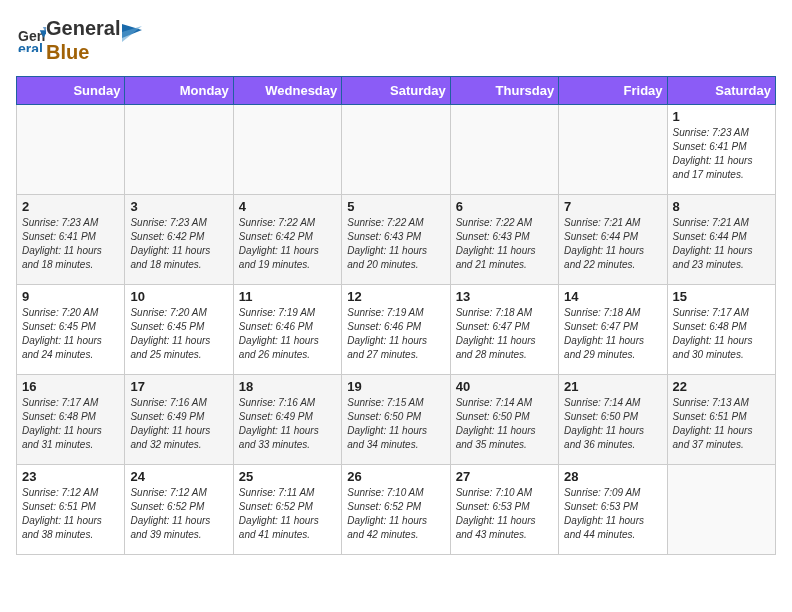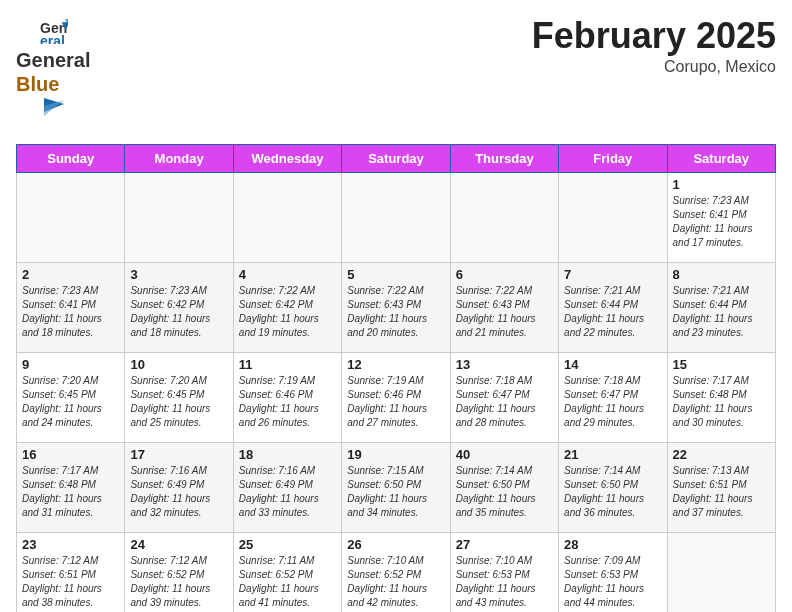--- a/index.html
+++ b/index.html
@@ -12,21 +12,20 @@
     }
     .header {
       display: flex;
       justify-content: space-between;
       align-items: flex-start;
       margin-bottom: 12px;
     }
     .logo {
       display: flex;
       align-items: center;
-      flex-direction: column;
     }
     .logo-icon {
       width: 28px;
       height: 28px;
       margin-left: 2px;
     }
     .title-block {
       text-align: right;
     }
     .month-year {
@@ -39,26 +38,26 @@
       font-size: 16px;
       color: #444;
       margin-top: 2px;
     }
     .calendar {
       width: 100%;
       border-collapse: collapse;
       border: 1px solid #ccc;
     }
     .calendar th {
-      background-color: #d946ef;
+      background-color: #8b5cf6;
       color: #fff;
       font-size: 13px;
       font-weight: bold;
       padding: 6px 4px;
-      text-align: center;
+      text-align: right;
       border: 1px solid #2060a0;
     }
     .calendar td {
       width: calc(100% / 7);
       vertical-align: top;
       padding: 4px 5px;
       border: 1px solid #ccc;
       background: #fff;
       font-size: 10.5px;
       color: #333;
@@ -101,24 +100,20 @@
       <div style="font-size:20px; font-weight:bold; color:#333; line-height:1.2;">General</div>
       <div style="font-size:20px; font-weight:bold; color:#a16207; line-height:1.2;">Blue</div>
     </div>
     <div style="margin-left:0px;">
       <svg width="22" height="32" viewBox="0 0 22 32">
         <polygon points="2,2 22,8 2,16" fill="#1a6aab"></polygon>
         <polygon points="2,10 22,4 2,20" fill="#5aa0d0" opacity="0.6"></polygon>
       </svg>
     </div>
   </div>
-  <div class="title-block">
-    <div class="month-year">February 2025</div>
-    <div class="location">Corupo, Mexico</div>
-  </div>
 </div>
 
 <table class="calendar">
   <thead>
     <tr>
     <th>Sunday</th>
         <th>Monday</th>
         <th>Wednesday</th>
         <th>Saturday</th>
         <th>Thursday</th>

